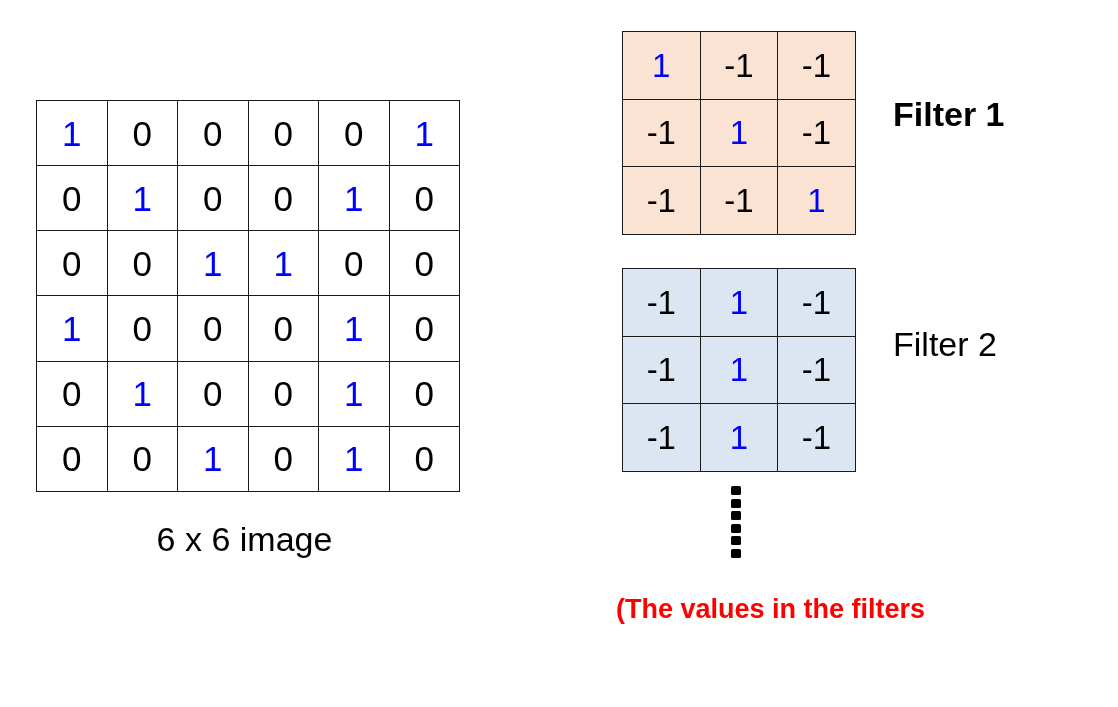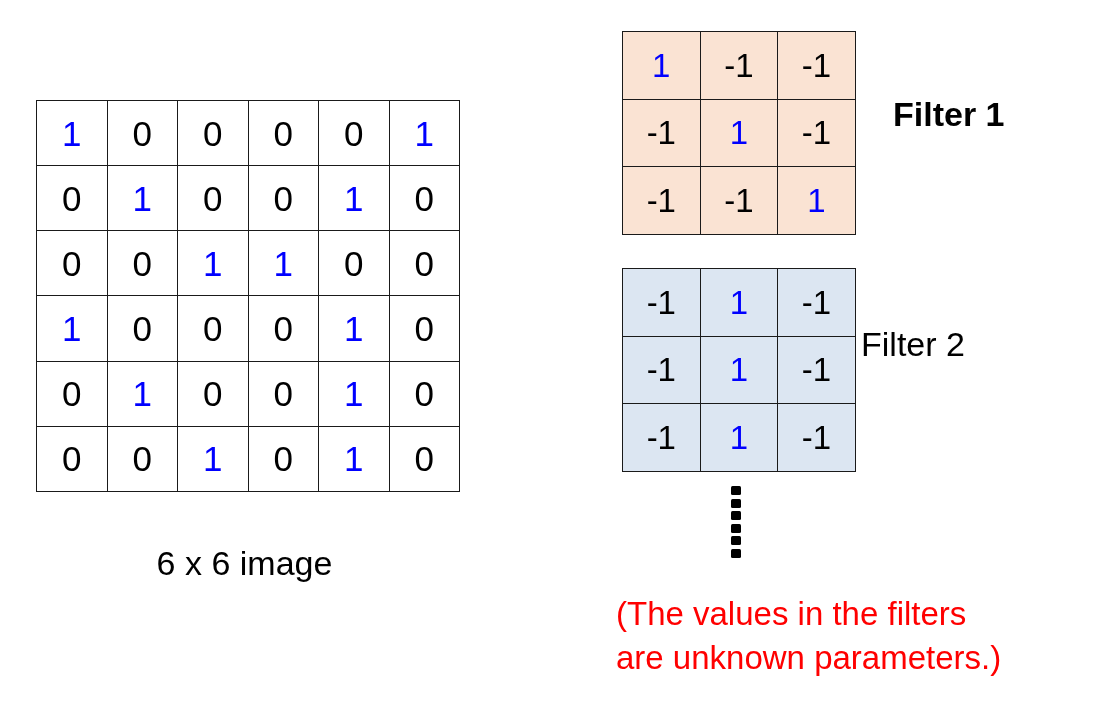--- a/index.html
+++ b/index.html
@@ -76,27 +76,27 @@
   
   .label {
     position: absolute;
     color: #000000;
     font-size: 34px;
     line-height: 1.15;
     white-space: nowrap;
   }
   #image-caption {
     left: 36px;
-    top: 544px;
+    top: 520px;
     width: 417px;
     text-align: center;
     white-space: nowrap;
   }
   #filter-1-label { left: 893px; top: 95px; font-weight: bold; }
-  #filter-2-label { left: 861px; top: 325px; }
+  #filter-2-label { left: 893px; top: 325px; }
 
   
   #filters-ellipsis {
     position: absolute;
     left: 727px;
     top: 486px;
     width: 18px;
     height: 72px;
     display: flex;
     flex-direction: column;
@@ -111,23 +111,24 @@
     border-radius: 1.5px;
   }
 
   
   #filters-note {
     position: absolute;
     left: 616px;
     top: 592px;
     width: 490px;
     color: #ff0000;
-    font-size: 33px;
+    font-size: 27px;
     line-height: 1.32;
     font-family: "Liberation Sans", sans-serif;
+    font-weight: bold;
   }
   #filters-note .note-line { display: block; }
 </style>
 </head>
 <body>
 
 <div class="stage">
 
   <table class="matrix" id="image-matrix">
     <tbody>
@@ -232,16 +233,15 @@
       <span></span>
       <span></span>
       <span></span>
       <span></span>
       <span></span>
       <span></span>
     </div>
 
   <div id="filters-note">
     <span class="note-line">(The values in the filters</span>
-    <span class="note-line">are unknown parameters.)</span>
   </div>
 
 </div>
 
 </body></html>

